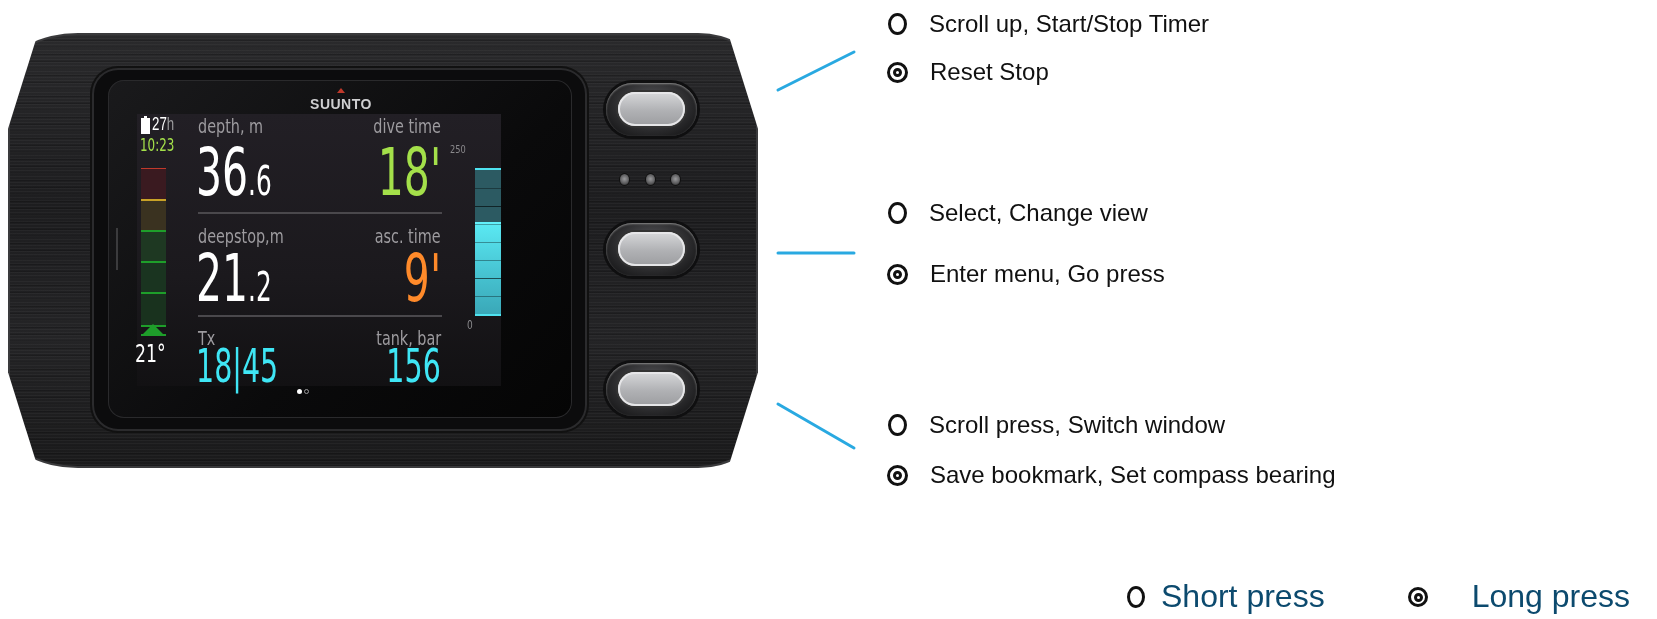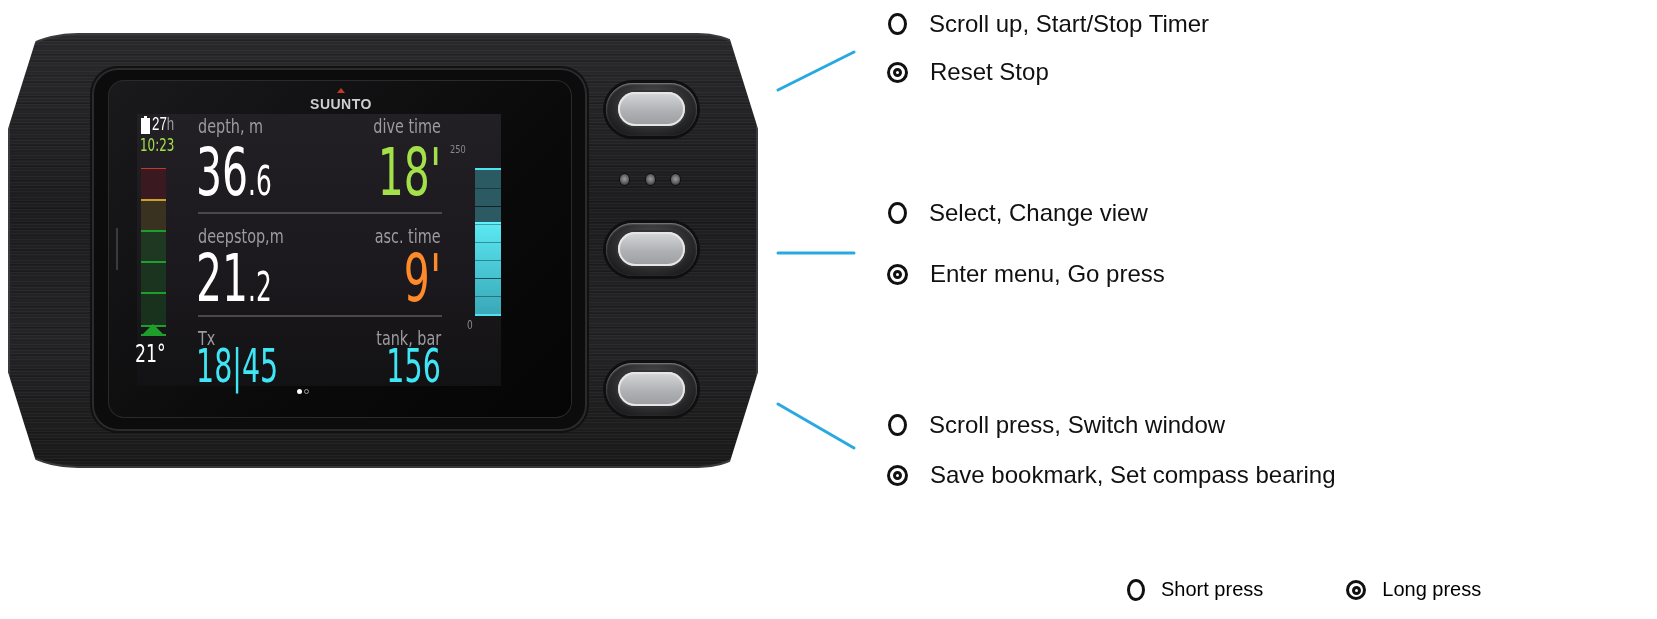--- a/index.html
+++ b/index.html
@@ -99,21 +99,21 @@
   .action-row { position: absolute; left: 0; height: 40px; white-space: nowrap; display: flex; align-items: center; }
   .ico { width: 22px; height: 22px; margin-right: 22px; position: relative; flex: none; }
   .ico.short { box-sizing: border-box; border: 3px solid #111; border-radius: 50%; width: 19px; height: 22px; margin-left: 2px; }
   .ico.long { box-sizing: border-box; border: 3px solid #111; border-radius: 50%; width: 21px; height: 21px; margin-left: 1px; }
   .ico.long::after { content: ""; position: absolute; left: 3px; top: 3px; width: 9px; height: 9px; box-sizing: border-box; border: 3px solid #111; border-radius: 50%; }
   .action-text { font-size: 24px; color: #111; font-family: "Liberation Sans", sans-serif; }
 
   .legend { position: absolute; top: 578px; left: 1125px; display: flex; align-items: center; }
   .legend .ico.short { width: 18px; height: 22px; margin-right: 16px; }
   .legend .ico.long { width: 20px; height: 20px; margin-right: 16px; }
-  .legend-text { font-size: 20px; color: #000000; text-align: right; }
+  .legend-text { font-size: 32px; color: #0c4a6e; text-align: right; }
   .legend-item { display: flex; align-items: center; }
 </style>
 </head>
 <body>
 
 <div class="device"></div>
 <div class="bezel"></div>
 <div class="glass"></div>
 <div class="side-slot"></div>
 <div class="logo-tri"></div>
@@ -217,17 +217,17 @@
     <span class="ico long"></span>
     <span class="action-text">Save bookmark, Set compass bearing</span>
   </div>
 </div>
 
 <div class="legend">
   <div class="legend-item">
     <span class="ico short"></span>
     <span class="legend-text">Short press</span>
   </div>
-  <div class="legend-item" style="margin-left:82px;">
+  <div class="legend-item" style="margin-left:82px;gap:28px;">
     <span class="ico long"></span>
     <span class="legend-text">Long press</span>
   </div>
 </div>
 
 </body></html>

